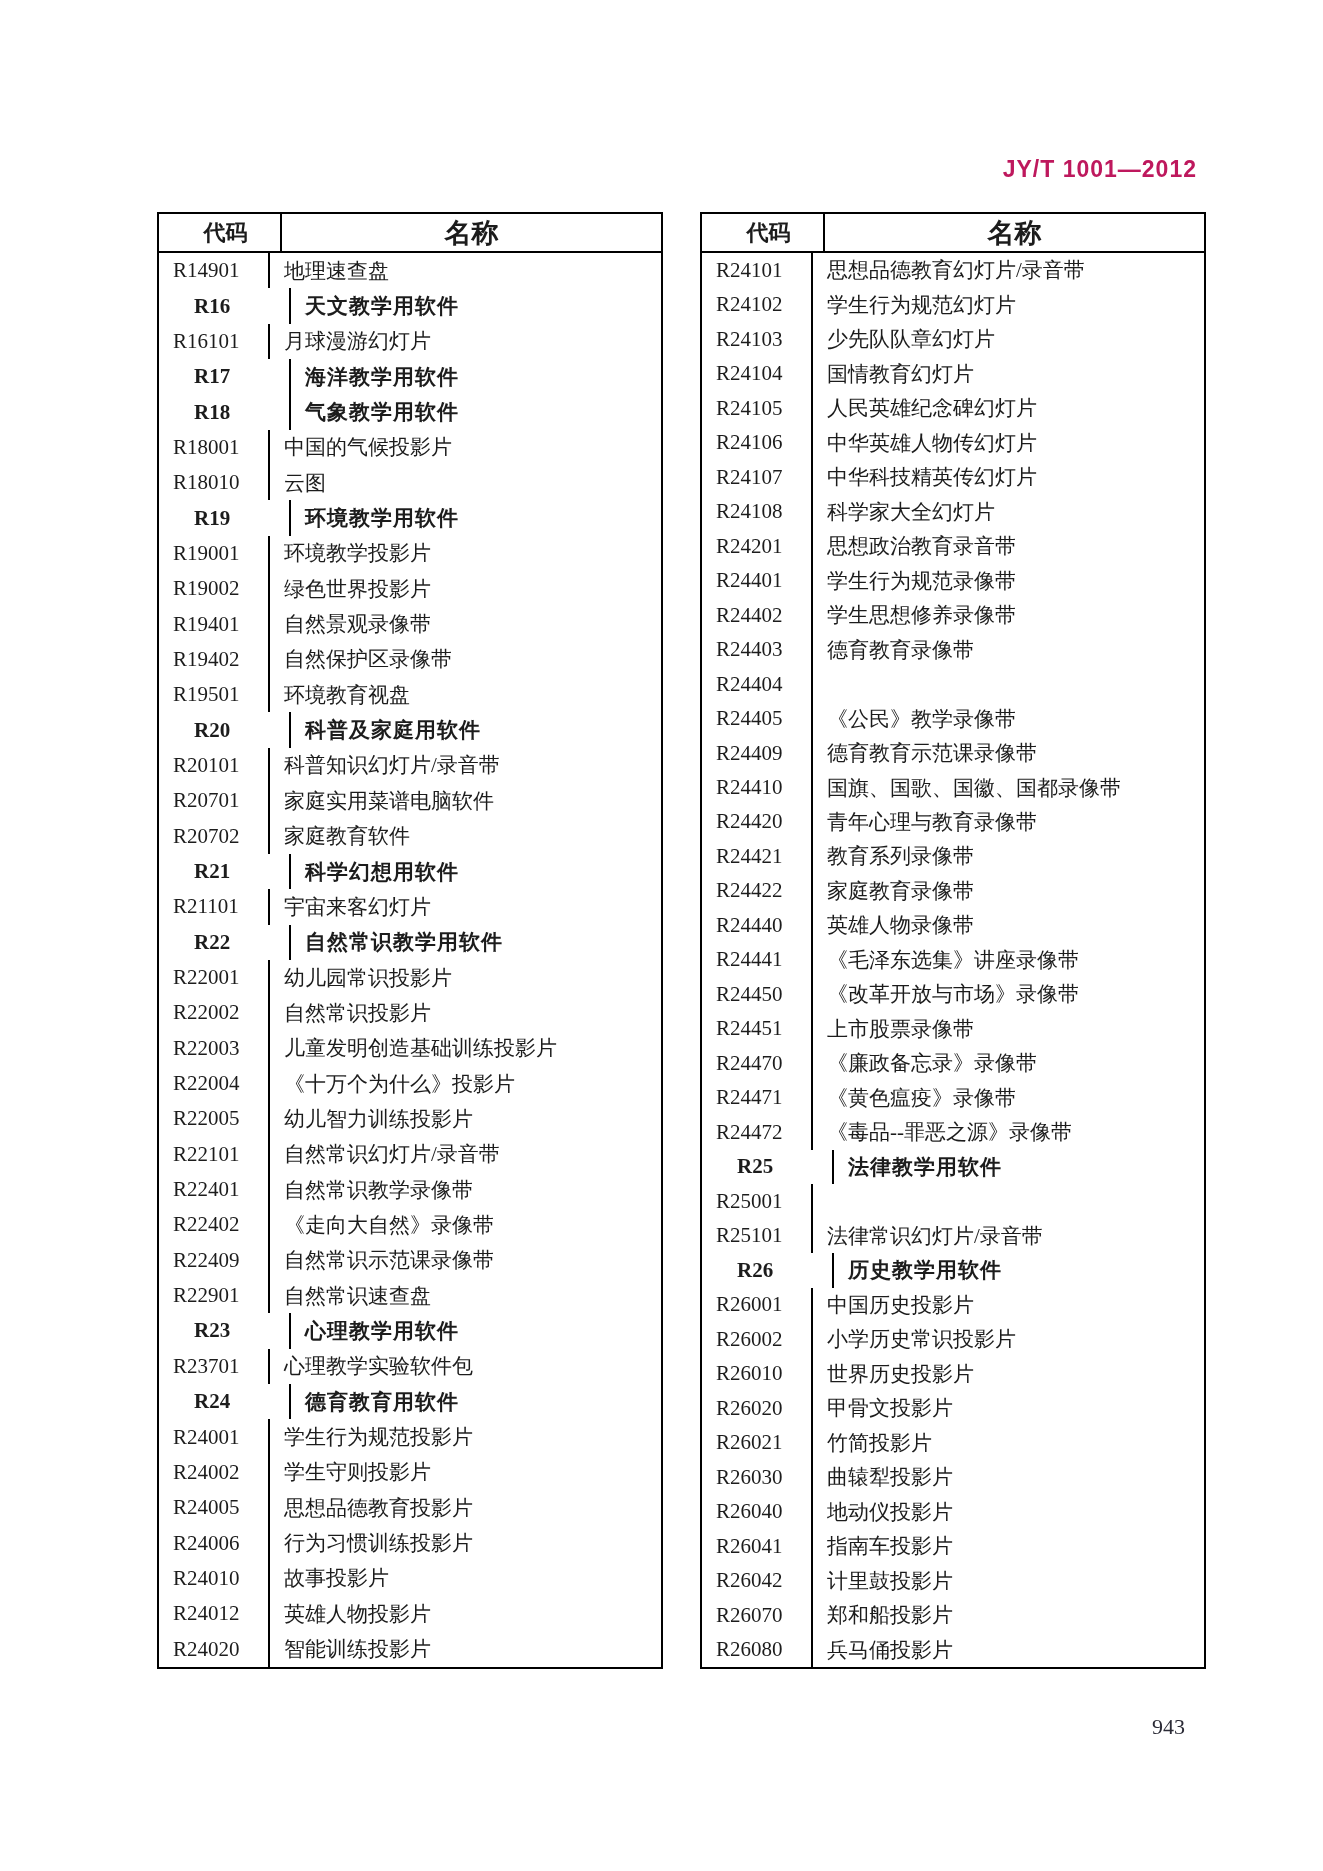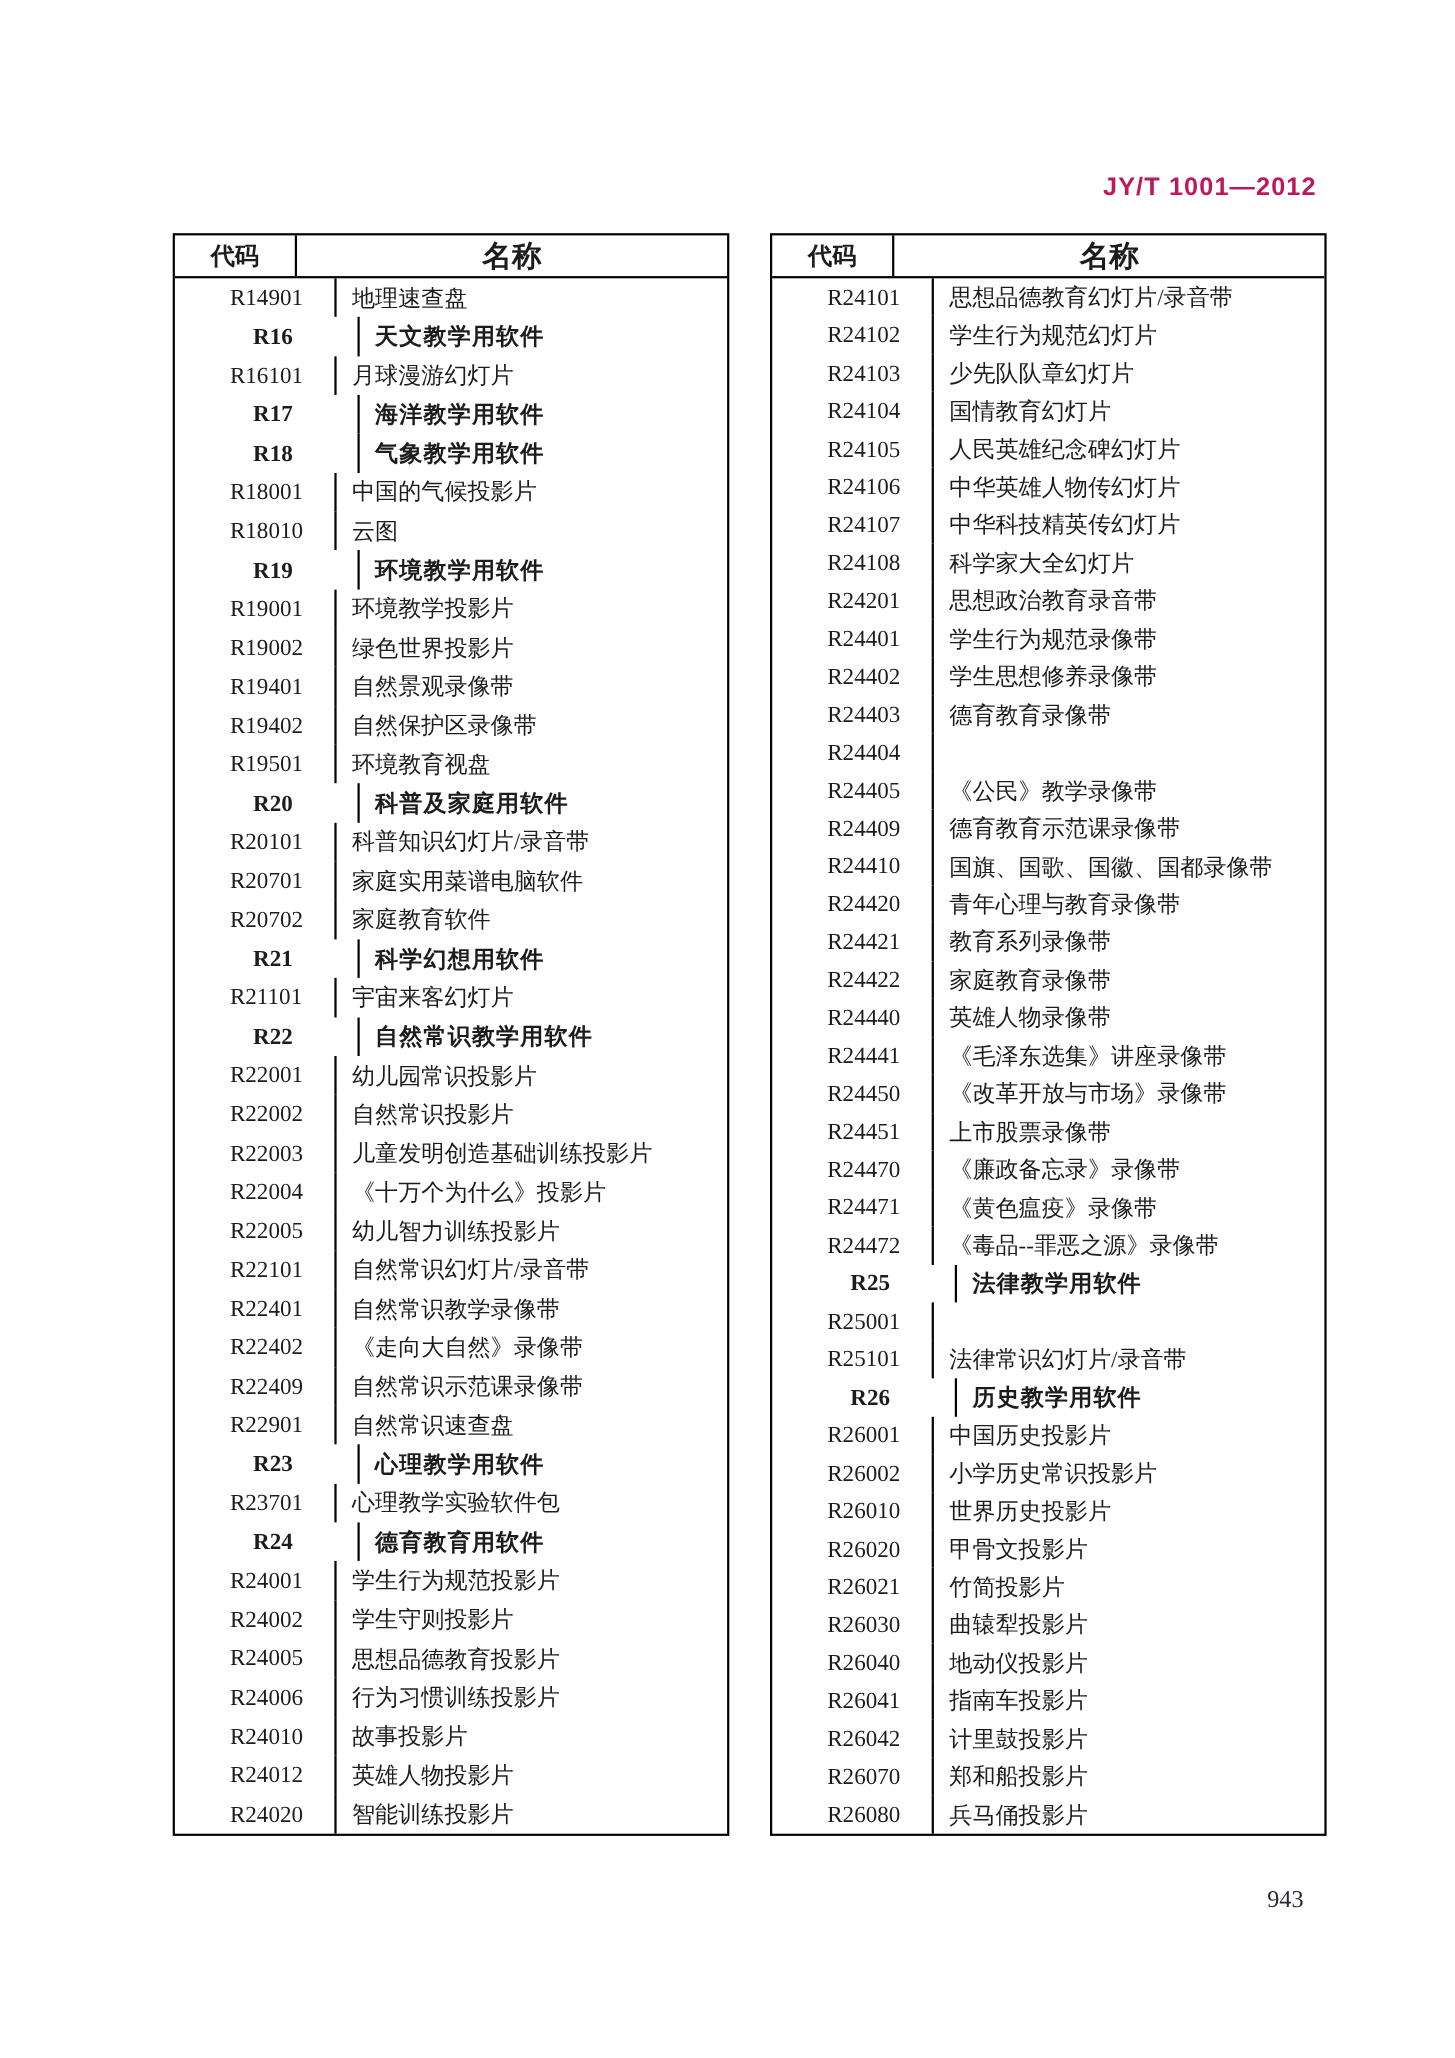--- a/index.html
+++ b/index.html
@@ -36,20 +36,21 @@
     flex-direction: column;
     background: #fff;
   }
   .code-table.left  { left: 157px; }
   .code-table.right { left: 700px; }
 
   .thead {
     flex: 0 0 37px;
     display: flex;
     border-bottom: 2px solid #000;
+    padding-left: 12px;
   }
   .th-code {
     width: 111px;
     box-sizing: border-box;
     border-right: 2px solid #000;
     display: flex;
     align-items: center;
     justify-content: center;
     font-family: "Liberation Sans", "DejaVu Sans", sans-serif;
     font-weight: bold;
@@ -62,21 +63,20 @@
     justify-content: center;
     font-family: Liberation Mono, monospace;
     font-weight: bold;
     font-size: 27px;
   }
 
   .tbody {
     flex: 1 1 auto;
     display: flex;
     flex-direction: column;
-    padding-left: 36px;
   }
   .row {
     flex: 1 1 0;
     display: flex;
     min-height: 0;
   }
   .cell {
     display: flex;
     align-items: center;
     box-sizing: border-box;

